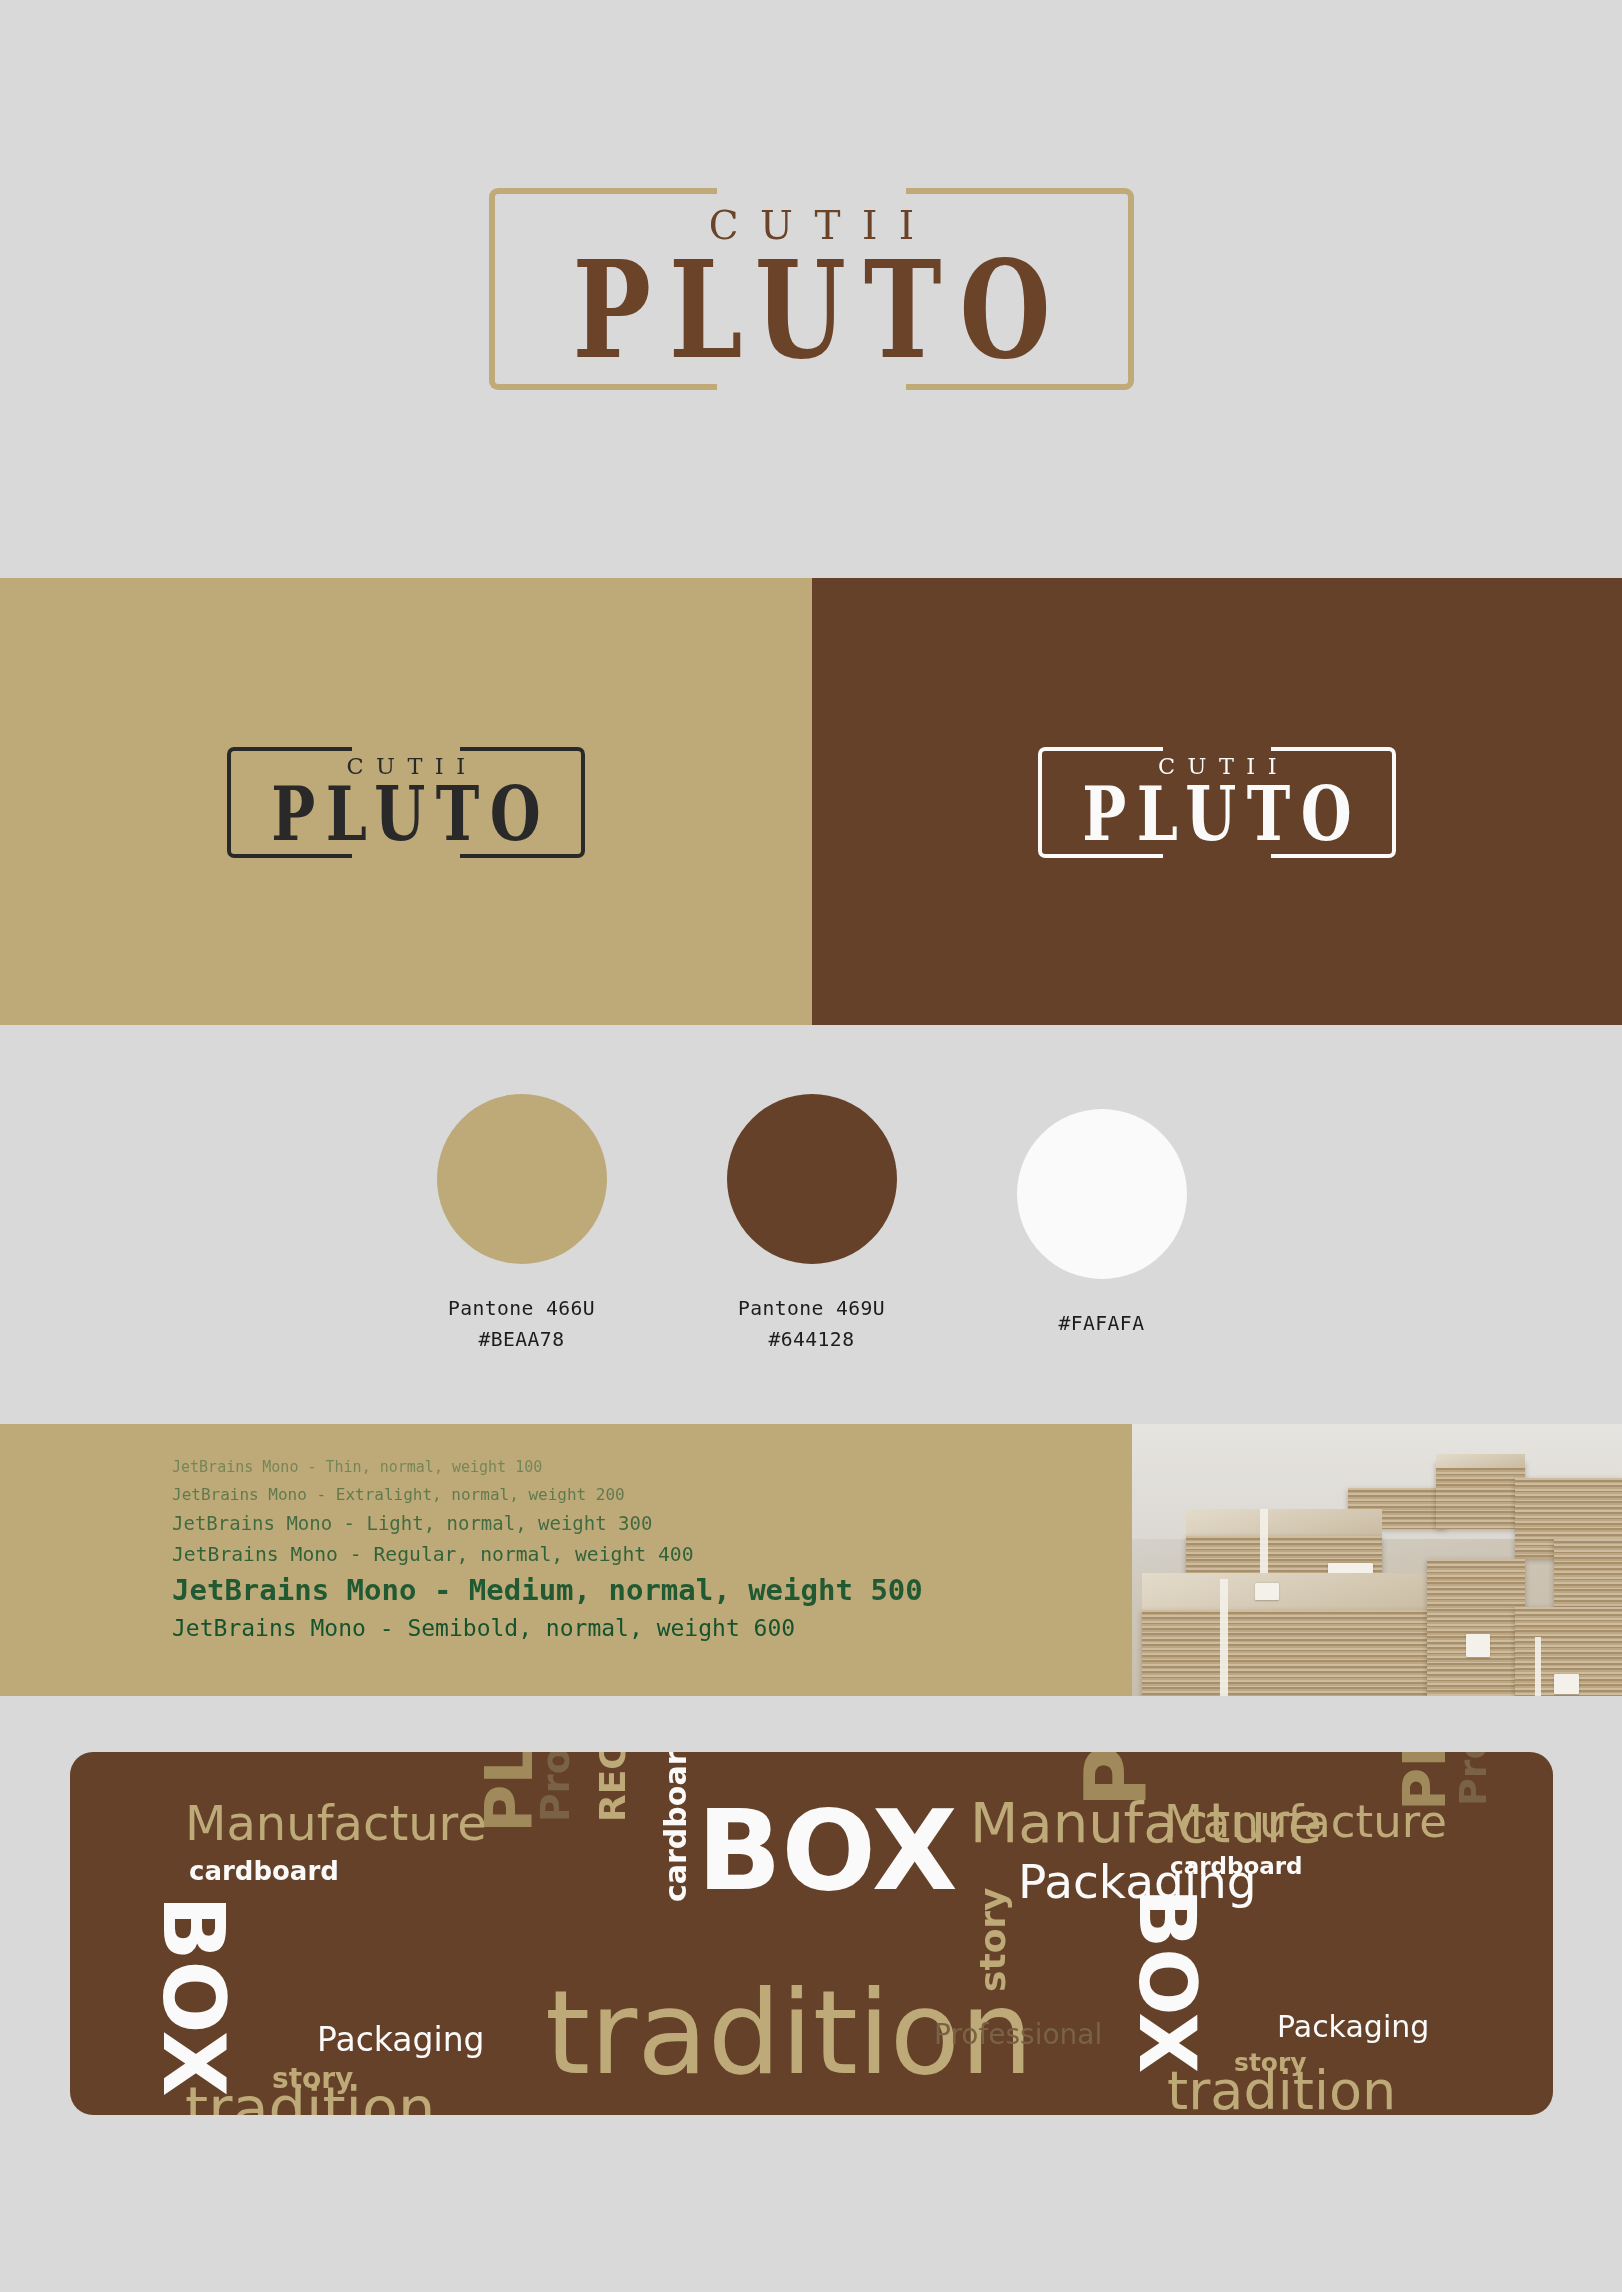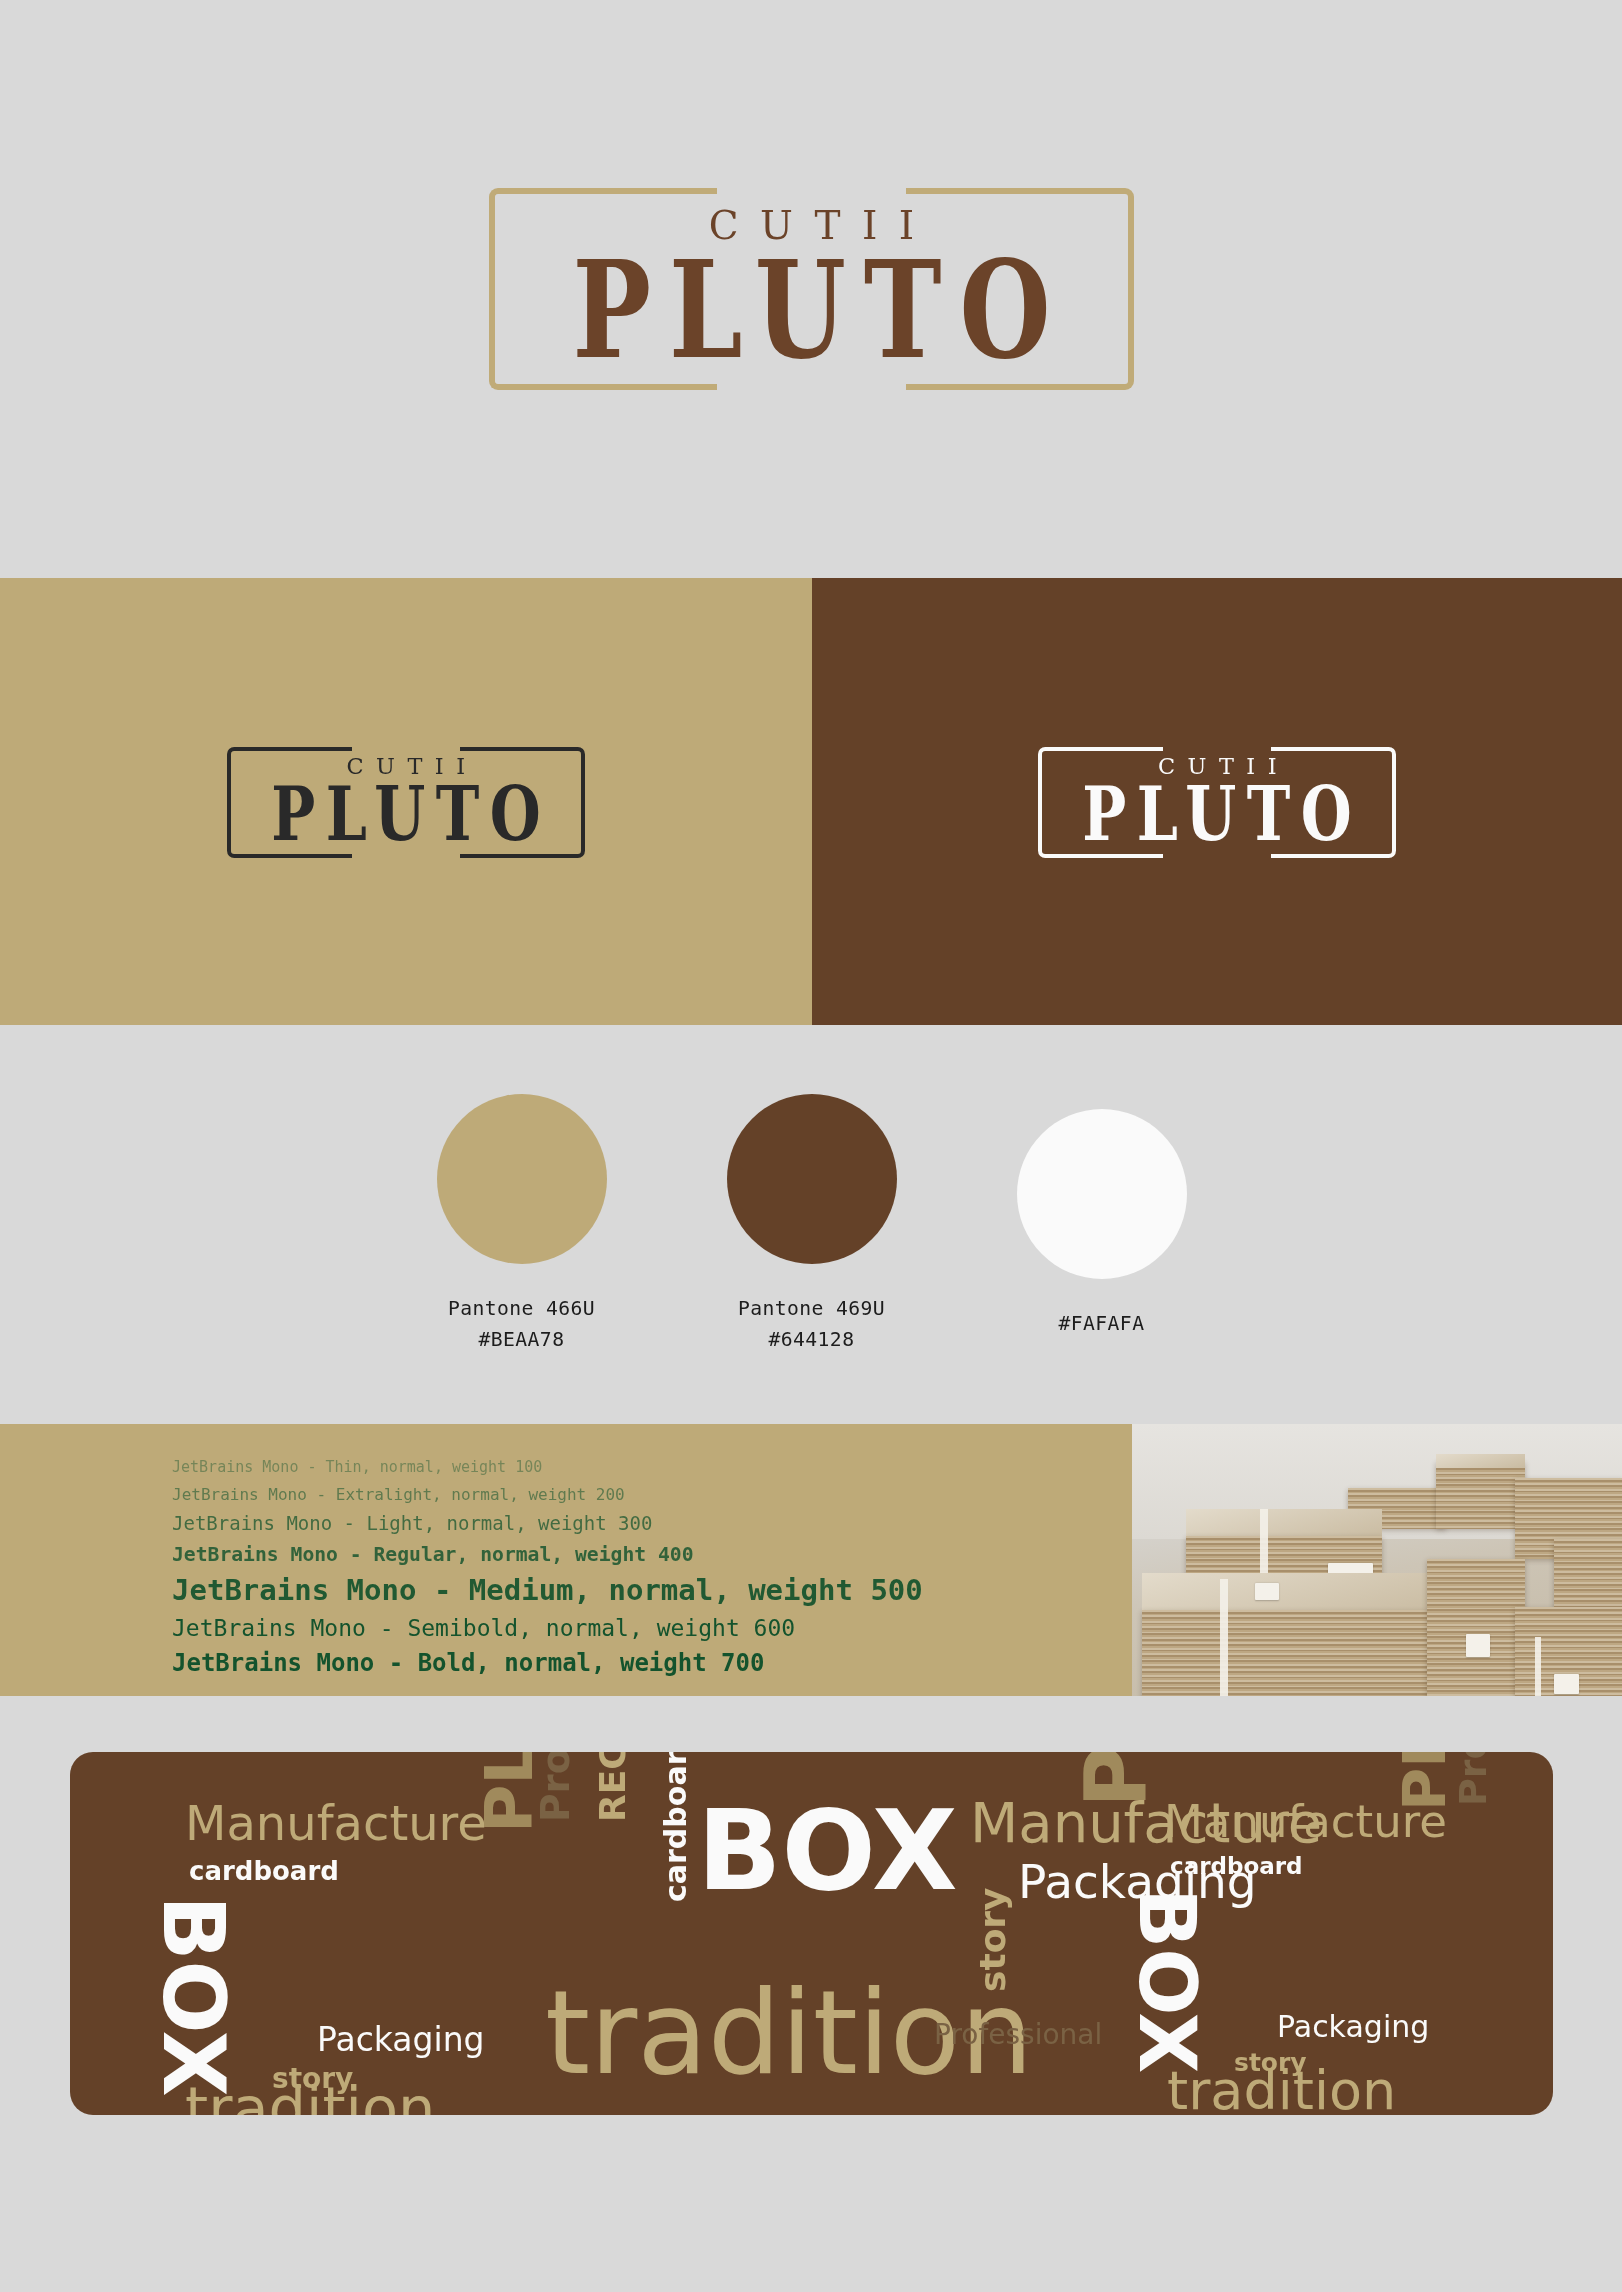--- a/index.html
+++ b/index.html
@@ -110,21 +110,21 @@
   .type-row {
     font-family:"DejaVu Sans Mono", monospace;
     color:#14532d;
     white-space:nowrap;
     line-height:1.0;
     margin-bottom:11.6px;
   }
   .tw100 { font-size:15px; font-weight:normal; opacity:0.42; }
   .tw200 { font-size:16px; font-weight:normal; opacity:0.55; }
   .tw300 { font-size:19px; font-weight:normal; opacity:0.72; }
-  .tw400 { font-size:19.7px; font-weight:bold; opacity:0.82; }
+  .tw400 { font-size:19.7px; font-weight:normal; opacity:0.82; }
   .tw500 { font-size:29px; font-weight:bold; opacity:0.92; }
   .tw600 { font-size:23px; font-weight:normal; opacity:1; }
   .tw700 { font-size:24px; font-weight:bold; opacity:1; }
   .tw800 { font-size:25px; font-weight:bold; opacity:1; }
 
   
   .type-photo {
     flex:1 1 auto; height:100%; position:relative; overflow:hidden;
     background:linear-gradient(170deg,#dedcd8 0%,#d5d2cc 26%,#cdc5b6 45%,#bfb29b 100%);
   }
@@ -231,21 +231,20 @@
 </div>
 
 <div class="type-section">
   <div class="type-left">
     <div class="type-row tw100">JetBrains Mono - Thin, normal, weight 100</div>
     <div class="type-row tw200">JetBrains Mono - Extralight, normal, weight 200</div>
     <div class="type-row tw300">JetBrains Mono - Light, normal, weight 300</div>
     <div class="type-row tw400">JetBrains Mono - Regular, normal, weight 400</div>
     <div class="type-row tw500">JetBrains Mono - Medium, normal, weight 500</div>
     <div class="type-row tw600">JetBrains Mono - Semibold, normal, weight 600</div>
-    <div class="type-row tw700">JetBrains Mono - Bold, normal, weight 700</div>
   </div>
 
   <div class="type-photo">
     <div class="wall"></div>
 
     <div class="stack" style="left:44%;top:19%;width:20%;height:12%;"></div>
     <div class="stack" style="left:62%;top:11%;width:18%;height:20%;"></div>
     <div class="top" style="left:62%;top:9%;width:18%;height:4%;"></div>
     <div class="stack" style="left:78%;top:16%;width:22%;height:24%;"></div>
     <div class="stack" style="left:86%;top:34%;width:16%;height:22%;"></div>

